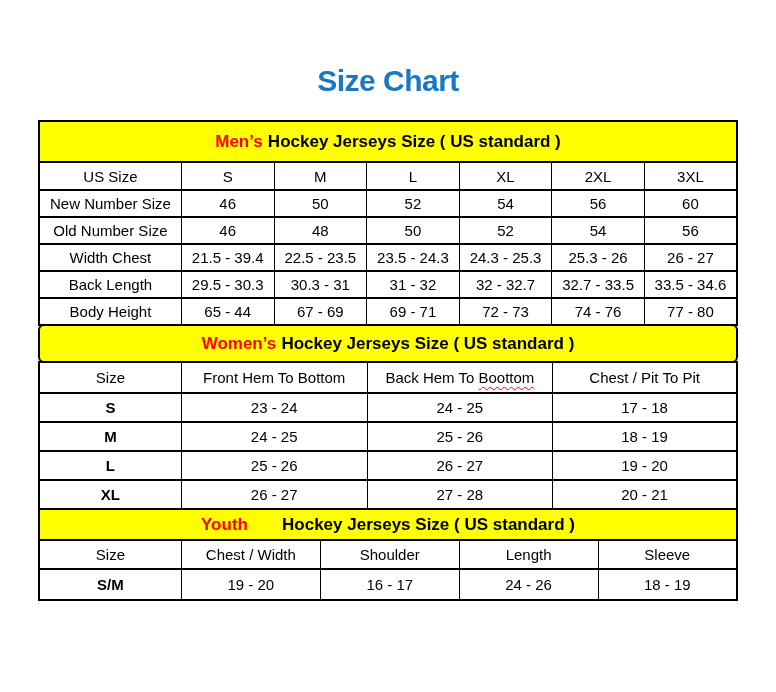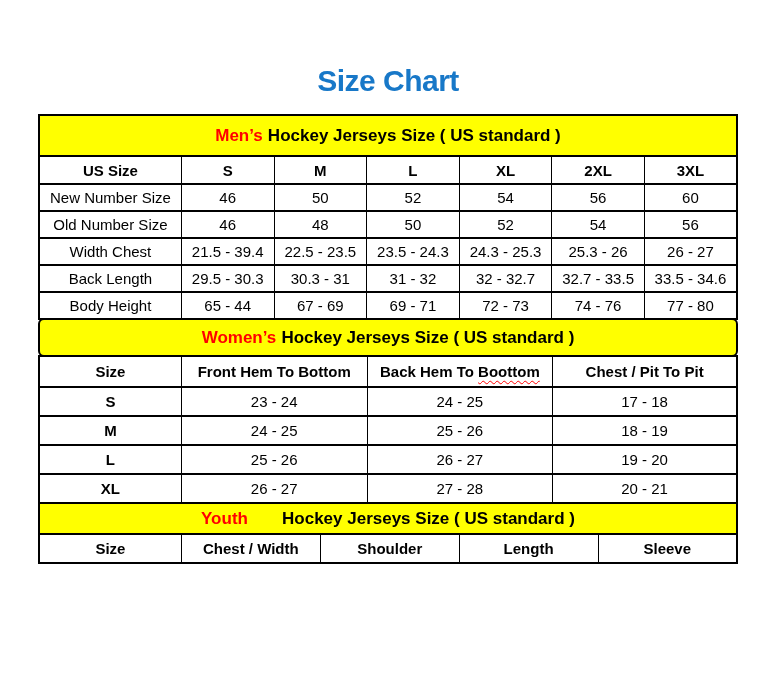--- a/index.html
+++ b/index.html
@@ -15,21 +15,21 @@
     margin: 64px 0 0 0;
     text-align: center;
     font-size: 30px;
     line-height: 1.1;
     font-weight: bold;
     color: var(--title-blue, #1878C8);
     letter-spacing: -0.5px;
   }
   .chart {
     width: 700px;
-    margin: 17px 0 0 38px;
+    margin: 23px 0 0 38px;
   }
   .banner {
     border: 2px solid var(--grid-black, #000);
     background: var(--banner-yellow, #FFFF00);
     display: flex;
     align-items: center;
     justify-content: center;
     font-weight: bold;
     font-size: 17px;
     line-height: 1;
@@ -51,21 +51,21 @@
     border: 1px solid var(--grid-black, #000);
     border-top-width: 2px;
     border-bottom-width: 2px;
     text-align: center;
     vertical-align: middle;
     font-size: 15px;
     padding: 0;
     overflow: hidden;
     white-space: nowrap;
   }
-  th { font-weight: bold; }
+  th { font-weight: normal; }
   td { font-weight: normal; }
   td.bold { font-weight: bold; }
   .sec-mens thead tr   { height: 28px; }
   .sec-mens tbody tr   { height: 27px; }
   .sec-womens thead tr { height: 31px; }
   .sec-womens tbody tr { height: 29px; }
   .sec-youth thead tr  { height: 29px; }
   .sec-youth tbody tr  { height: 31px; }
   .wavy {
     text-decoration-line: underline;
@@ -223,17 +223,24 @@
       <thead>
           <tr>
             <th>Size</th>
             <th>Chest / Width</th>
             <th>Shoulder</th>
             <th>Length</th>
             <th>Sleeve</th>
           </tr>
         </thead>
       <tbody>
+          <tr>
+            <td class="bold">S/M</td>
+            <td>19 - 20</td>
+            <td>16 - 17</td>
+            <td>24 - 26</td>
+            <td>18 - 19</td>
+          </tr>
         </tbody>
     </table>
   </section>
 
 </div>
 
 </body></html>

